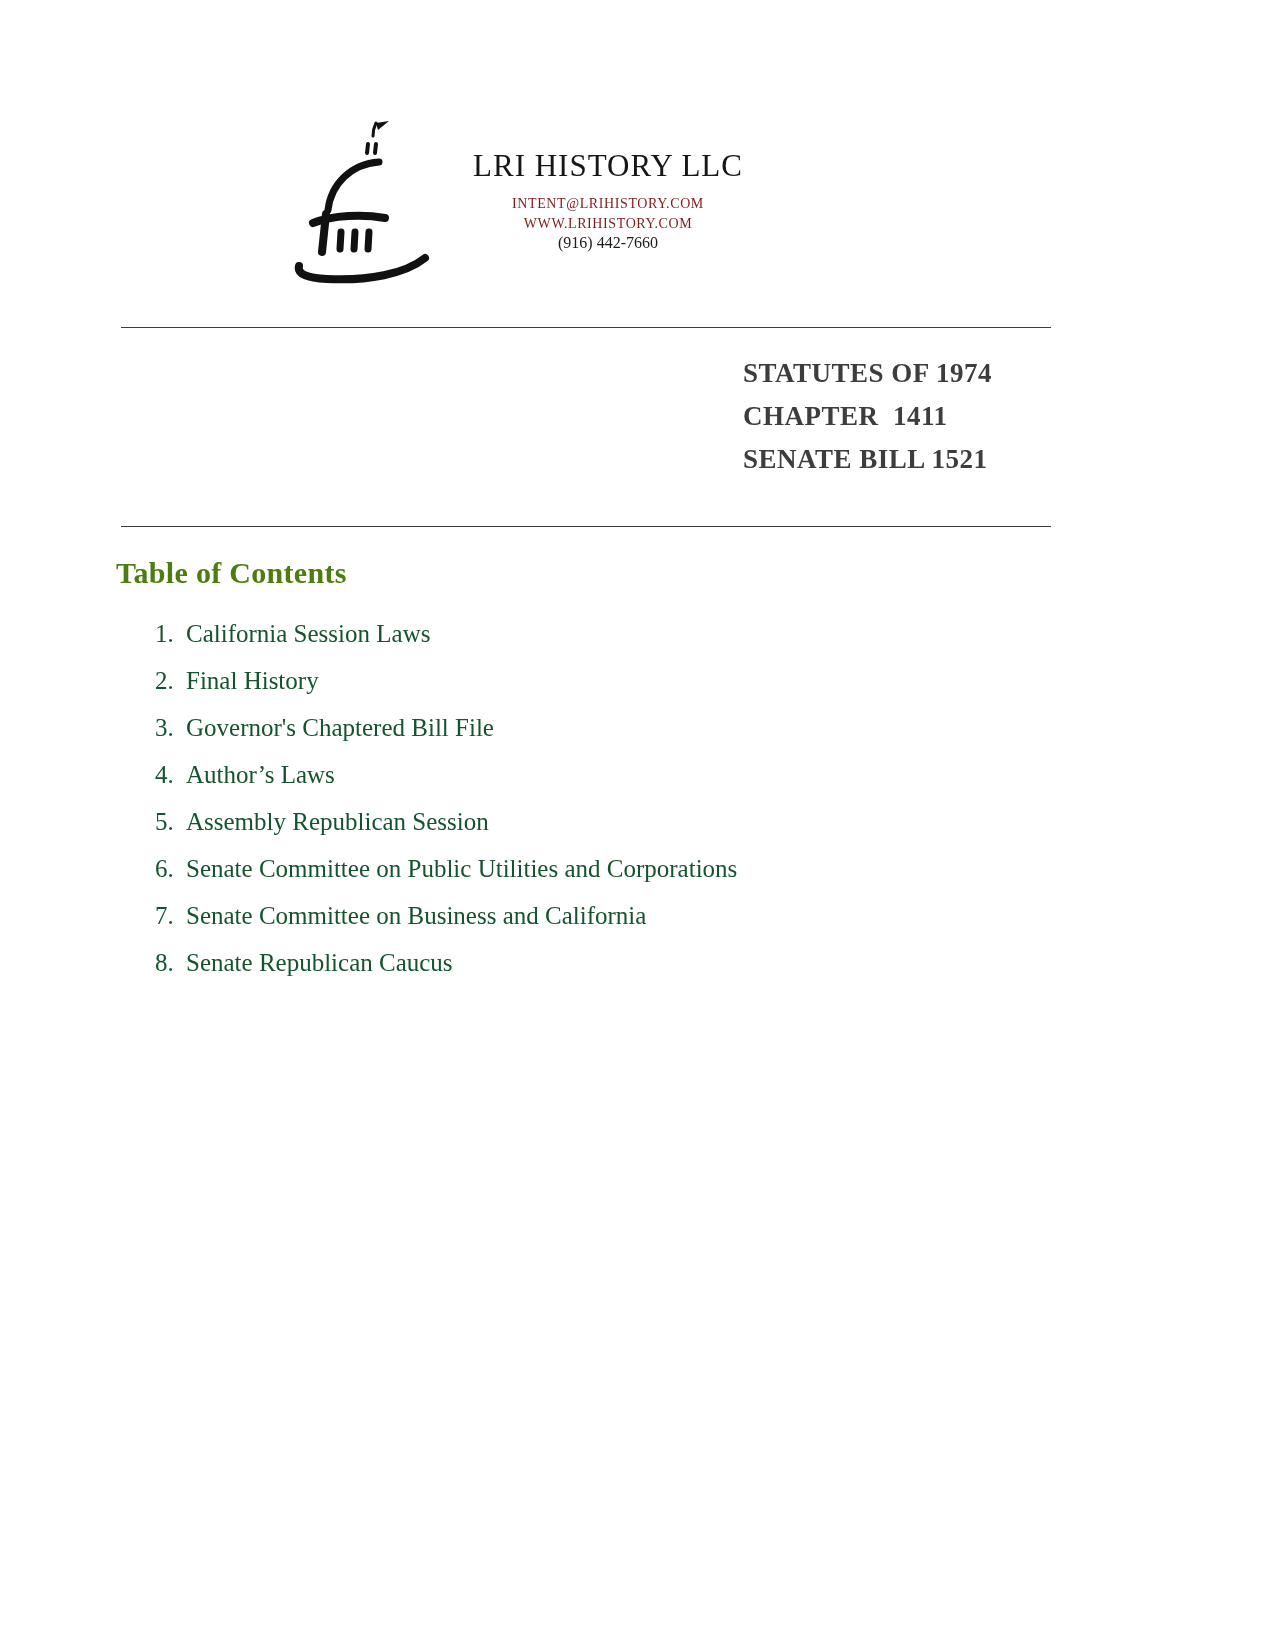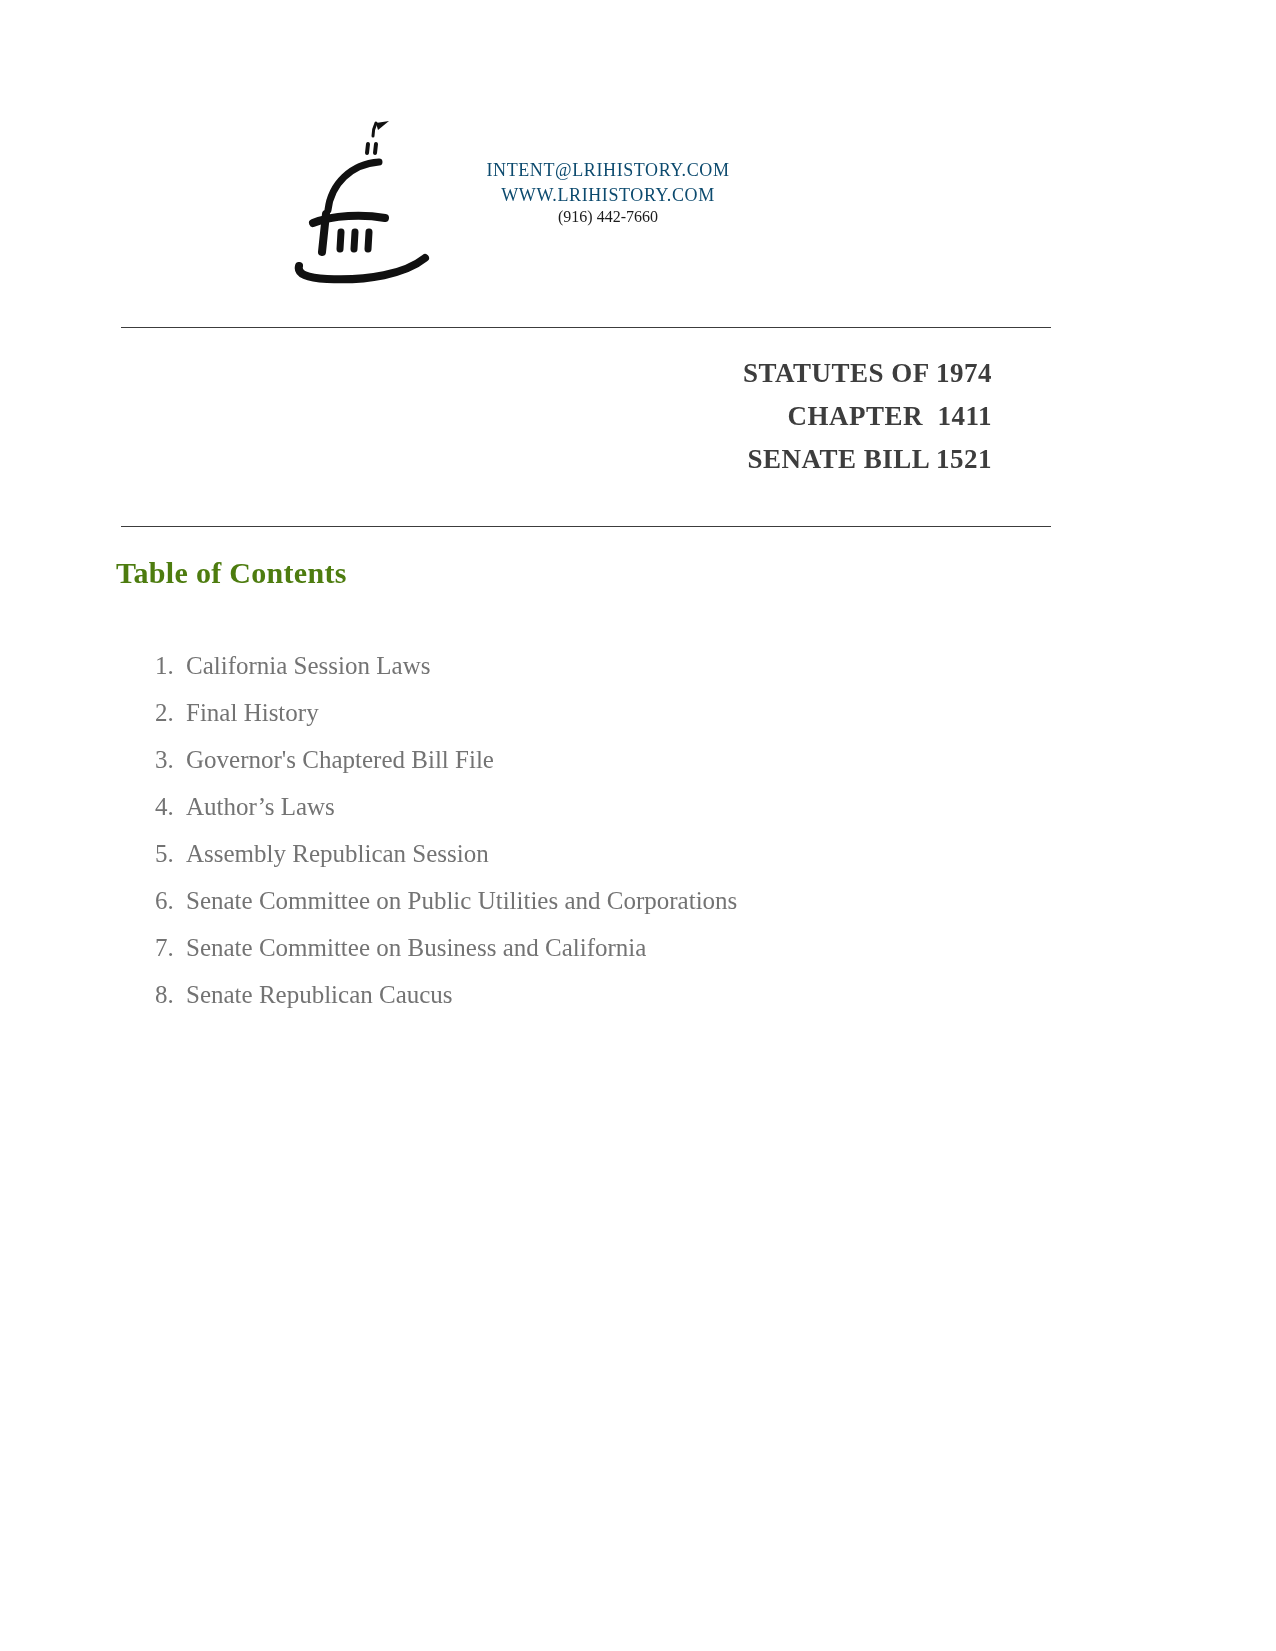--- a/index.html
+++ b/index.html
@@ -35,24 +35,24 @@
     width: 320px;
     text-align: center;
   }
   .company-name {
     font-size: 31px;
     letter-spacing: 1px;
     color: #161616;
     font-weight: normal;
   }
   .contact-line {
-    font-size: 18px;
+    font-size: 14px;
     letter-spacing: 0.6px;
     margin-top: 12px;
-    color: #0c4a6e;
+    color: #7f1d1d;
   }
   .contact-line.site { margin-top: 4px; }
   .phone-line {
     font-size: 16px;
     margin-top: 2px;
     color: #1c1c1c;
   }
 
   
   .rule {
@@ -63,21 +63,21 @@
     border-top: 1.6px solid #3c3c3c;
   }
   .rule-1 { top: 327px; }
   .rule-2 { top: 526px; }
 
   
   .doc-block {
     position: absolute;
     right: 284px;
     top: 352px;
-    text-align: right;
+    text-align: left;
     font-weight: bold;
     color: #3d3d3d;
     font-size: 27px;
     line-height: 43px;
     letter-spacing: 0.5px;
   }
   .doc-block div { white-space: pre; }
 
   
   .toc-title {
@@ -85,27 +85,27 @@
     left: 116px;
     top: 556px;
     font-size: 30px;
     font-weight: bold;
     color: #4d7c0f;
     letter-spacing: 0.3px;
   }
   .toc-list {
     position: absolute;
     left: 143px;
-    top: 652px;
+    top: 620px;
     width: 860px;
     list-style: decimal;
     list-style-position: outside;
     padding-left: 37px;
     font-size: 25px;
-    color: #737373;
+    color: #14532d;
   }
   .toc-list li {
     margin-bottom: 20px;
     padding-left: 6px;
     line-height: 27px;
   }
 </style>
 </head>
 <body>
 
@@ -128,20 +128,21 @@
 
       <path d="M48,112 L47,129" stroke="#111" stroke-width="7" stroke-linecap="round"></path>
       <path d="M62,112 L61,129" stroke="#111" stroke-width="7" stroke-linecap="round"></path>
       <path d="M76,112 L75,129" stroke="#111" stroke-width="7" stroke-linecap="round"></path>
 
       <path d="M6,146 C4,154 14,158 34,159 C75,161 112,154 132,138" stroke="#111" stroke-width="8" stroke-linecap="round"></path>
     </svg>
   </div>
 
   <div class="header-text">
+    <div class="company-name">LRI HISTORY LLC</div>
     <div class="contact-line">INTENT@LRIHISTORY.COM</div>
     <div class="contact-line site">WWW.LRIHISTORY.COM</div>
     <div class="phone-line">(916) 442-7660</div>
   </div>
 
   <div class="rule rule-1"></div>
 
   <div class="doc-block">
     <div>STATUTES OF 1974</div>
     <div>CHAPTER  1411</div>

